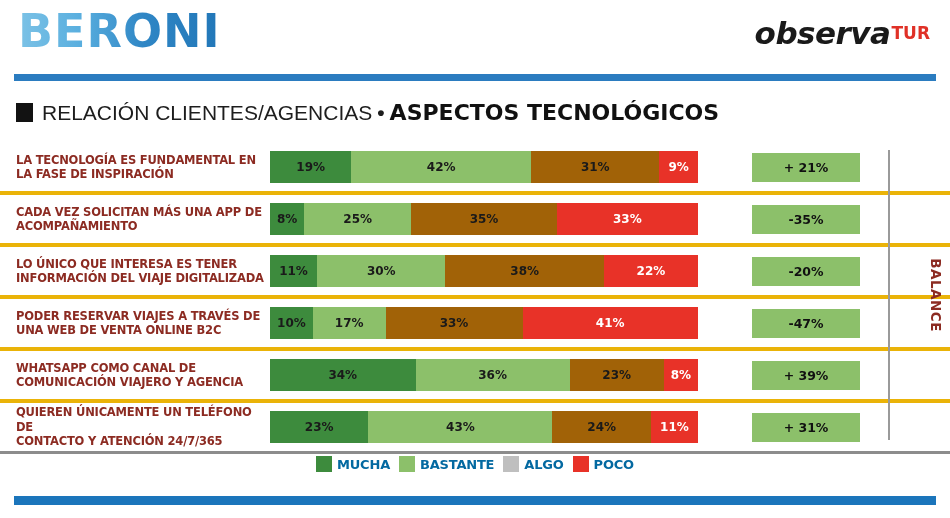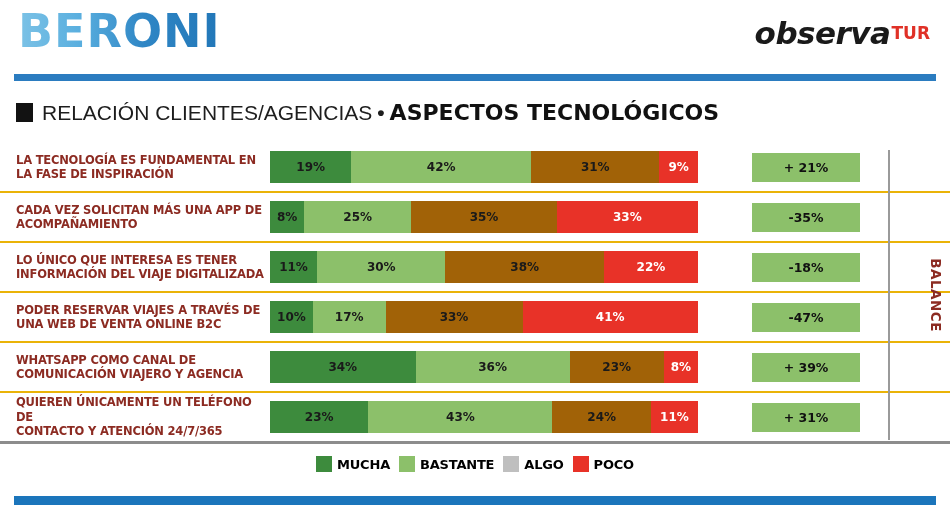--- a/index.html
+++ b/index.html
@@ -104,21 +104,21 @@
   
   .chart {
     position: absolute;
     left: 0;
     top: 143px;
     width: 950px;
   }
   .row {
     position: relative;
     height: 48px;
-    border-bottom: 2px solid #eab308;
+    border-bottom: 4px solid #eab308;
     display: flex;
     align-items: center;
   }
   .row:last-of-type { border-bottom: 3px solid #8c8c8c; }
 
   .row-label {
     width: 270px;
     padding-left: 16px;
     box-sizing: border-box;
     font-size: 11.5px;
@@ -217,21 +217,21 @@
     gap: 5px;
   }
   .legend-swatch {
     width: 16px;
     height: 16px;
     display: inline-block;
   }
   .legend-label {
     font-size: 13px;
     font-weight: bold;
-    color: #000000;
+    color: #0369a1;
     font-family: "DejaVu Sans", sans-serif;
     letter-spacing: -0.2px;
   }
 
   .rule-bottom {
     position: absolute;
     left: 14px;
     right: 14px;
     top: 496px;
     height: 9px;
@@ -295,21 +295,21 @@
       <div>LO ÚNICO QUE INTERESA ES TENER</div>
       <div>INFORMACIÓN DEL VIAJE DIGITALIZADA</div>
     </div>
     <div class="bars">
       <div class="seg mucha" style="width:11%">11%</div>
       <div class="seg bastante" style="width:30%">30%</div>
       <div class="seg algo" style="width:37%">38%</div>
       <div class="seg poco" style="width:22%">22%</div>
     </div>
     <div class="balance-cell">
-      <div class="balance-box">-18%</div>
+      <div class="balance-box">-20%</div>
     </div>
   </div>
 
   <div class="row">
     <div class="row-label">
       <div>PODER RESERVAR VIAJES A TRAVÉS DE</div>
       <div>UNA WEB DE VENTA ONLINE B2C</div>
     </div>
     <div class="bars">
       <div class="seg mucha" style="width:10%">10%</div>

